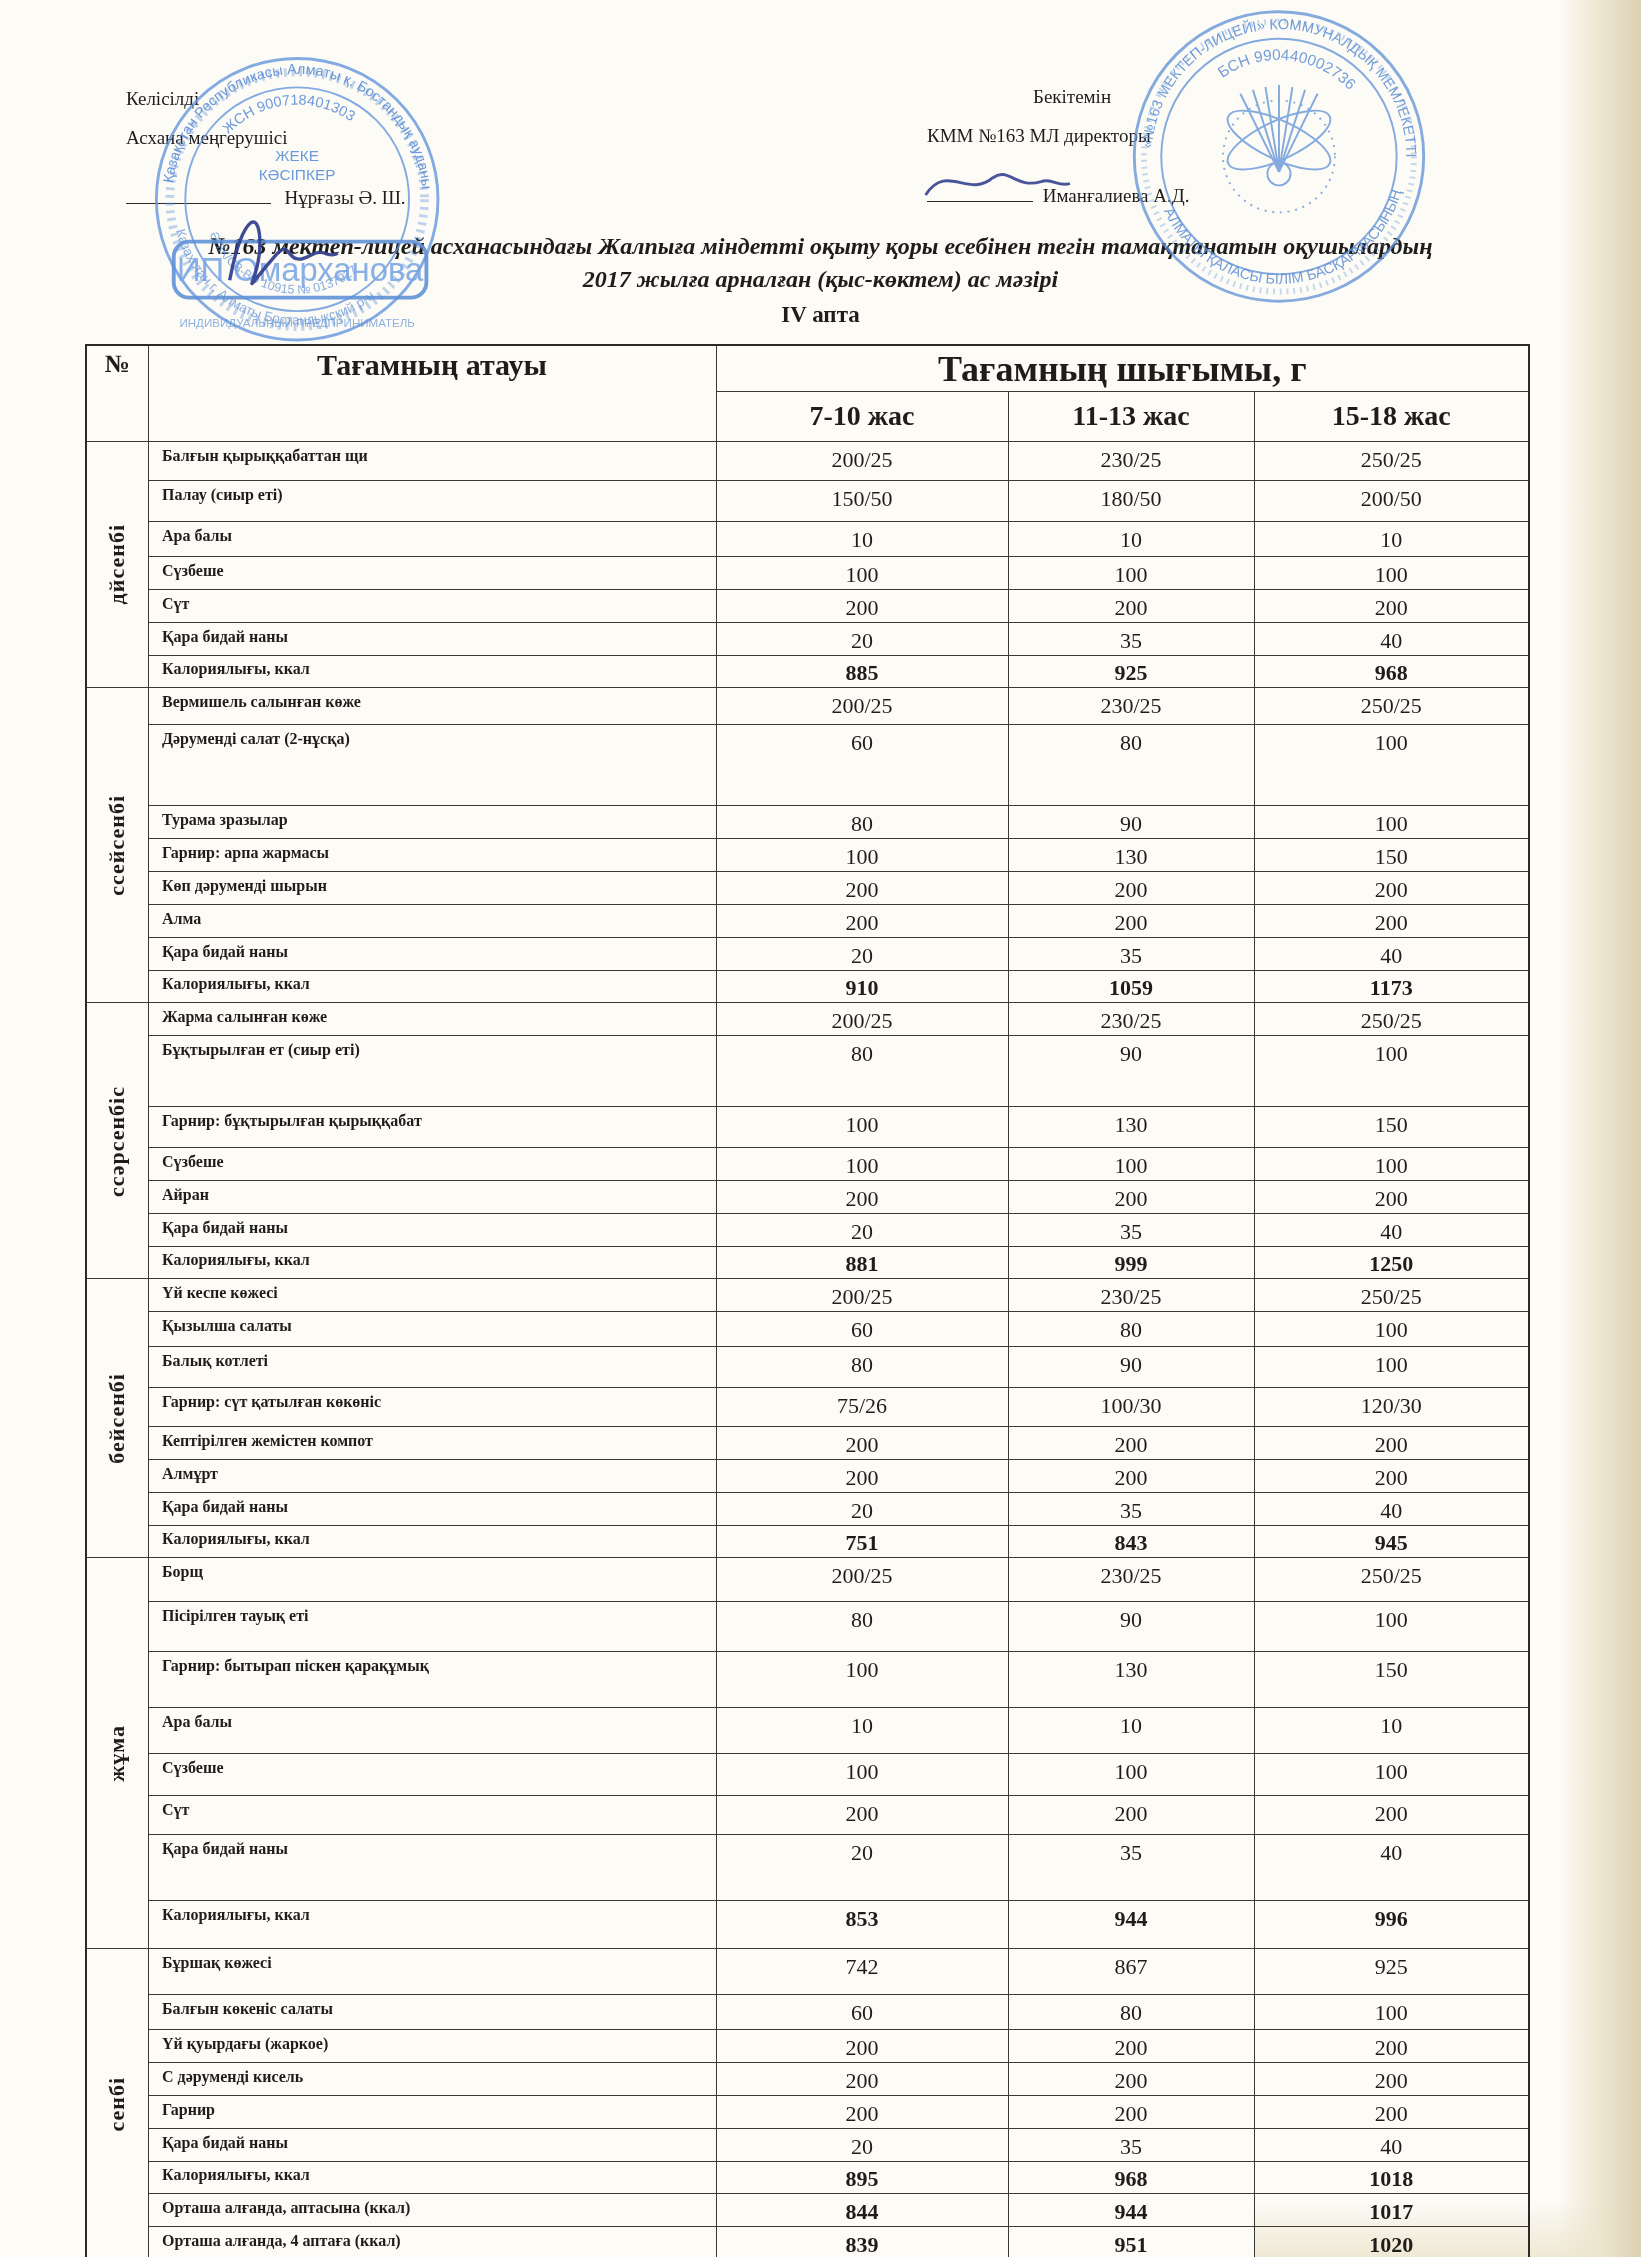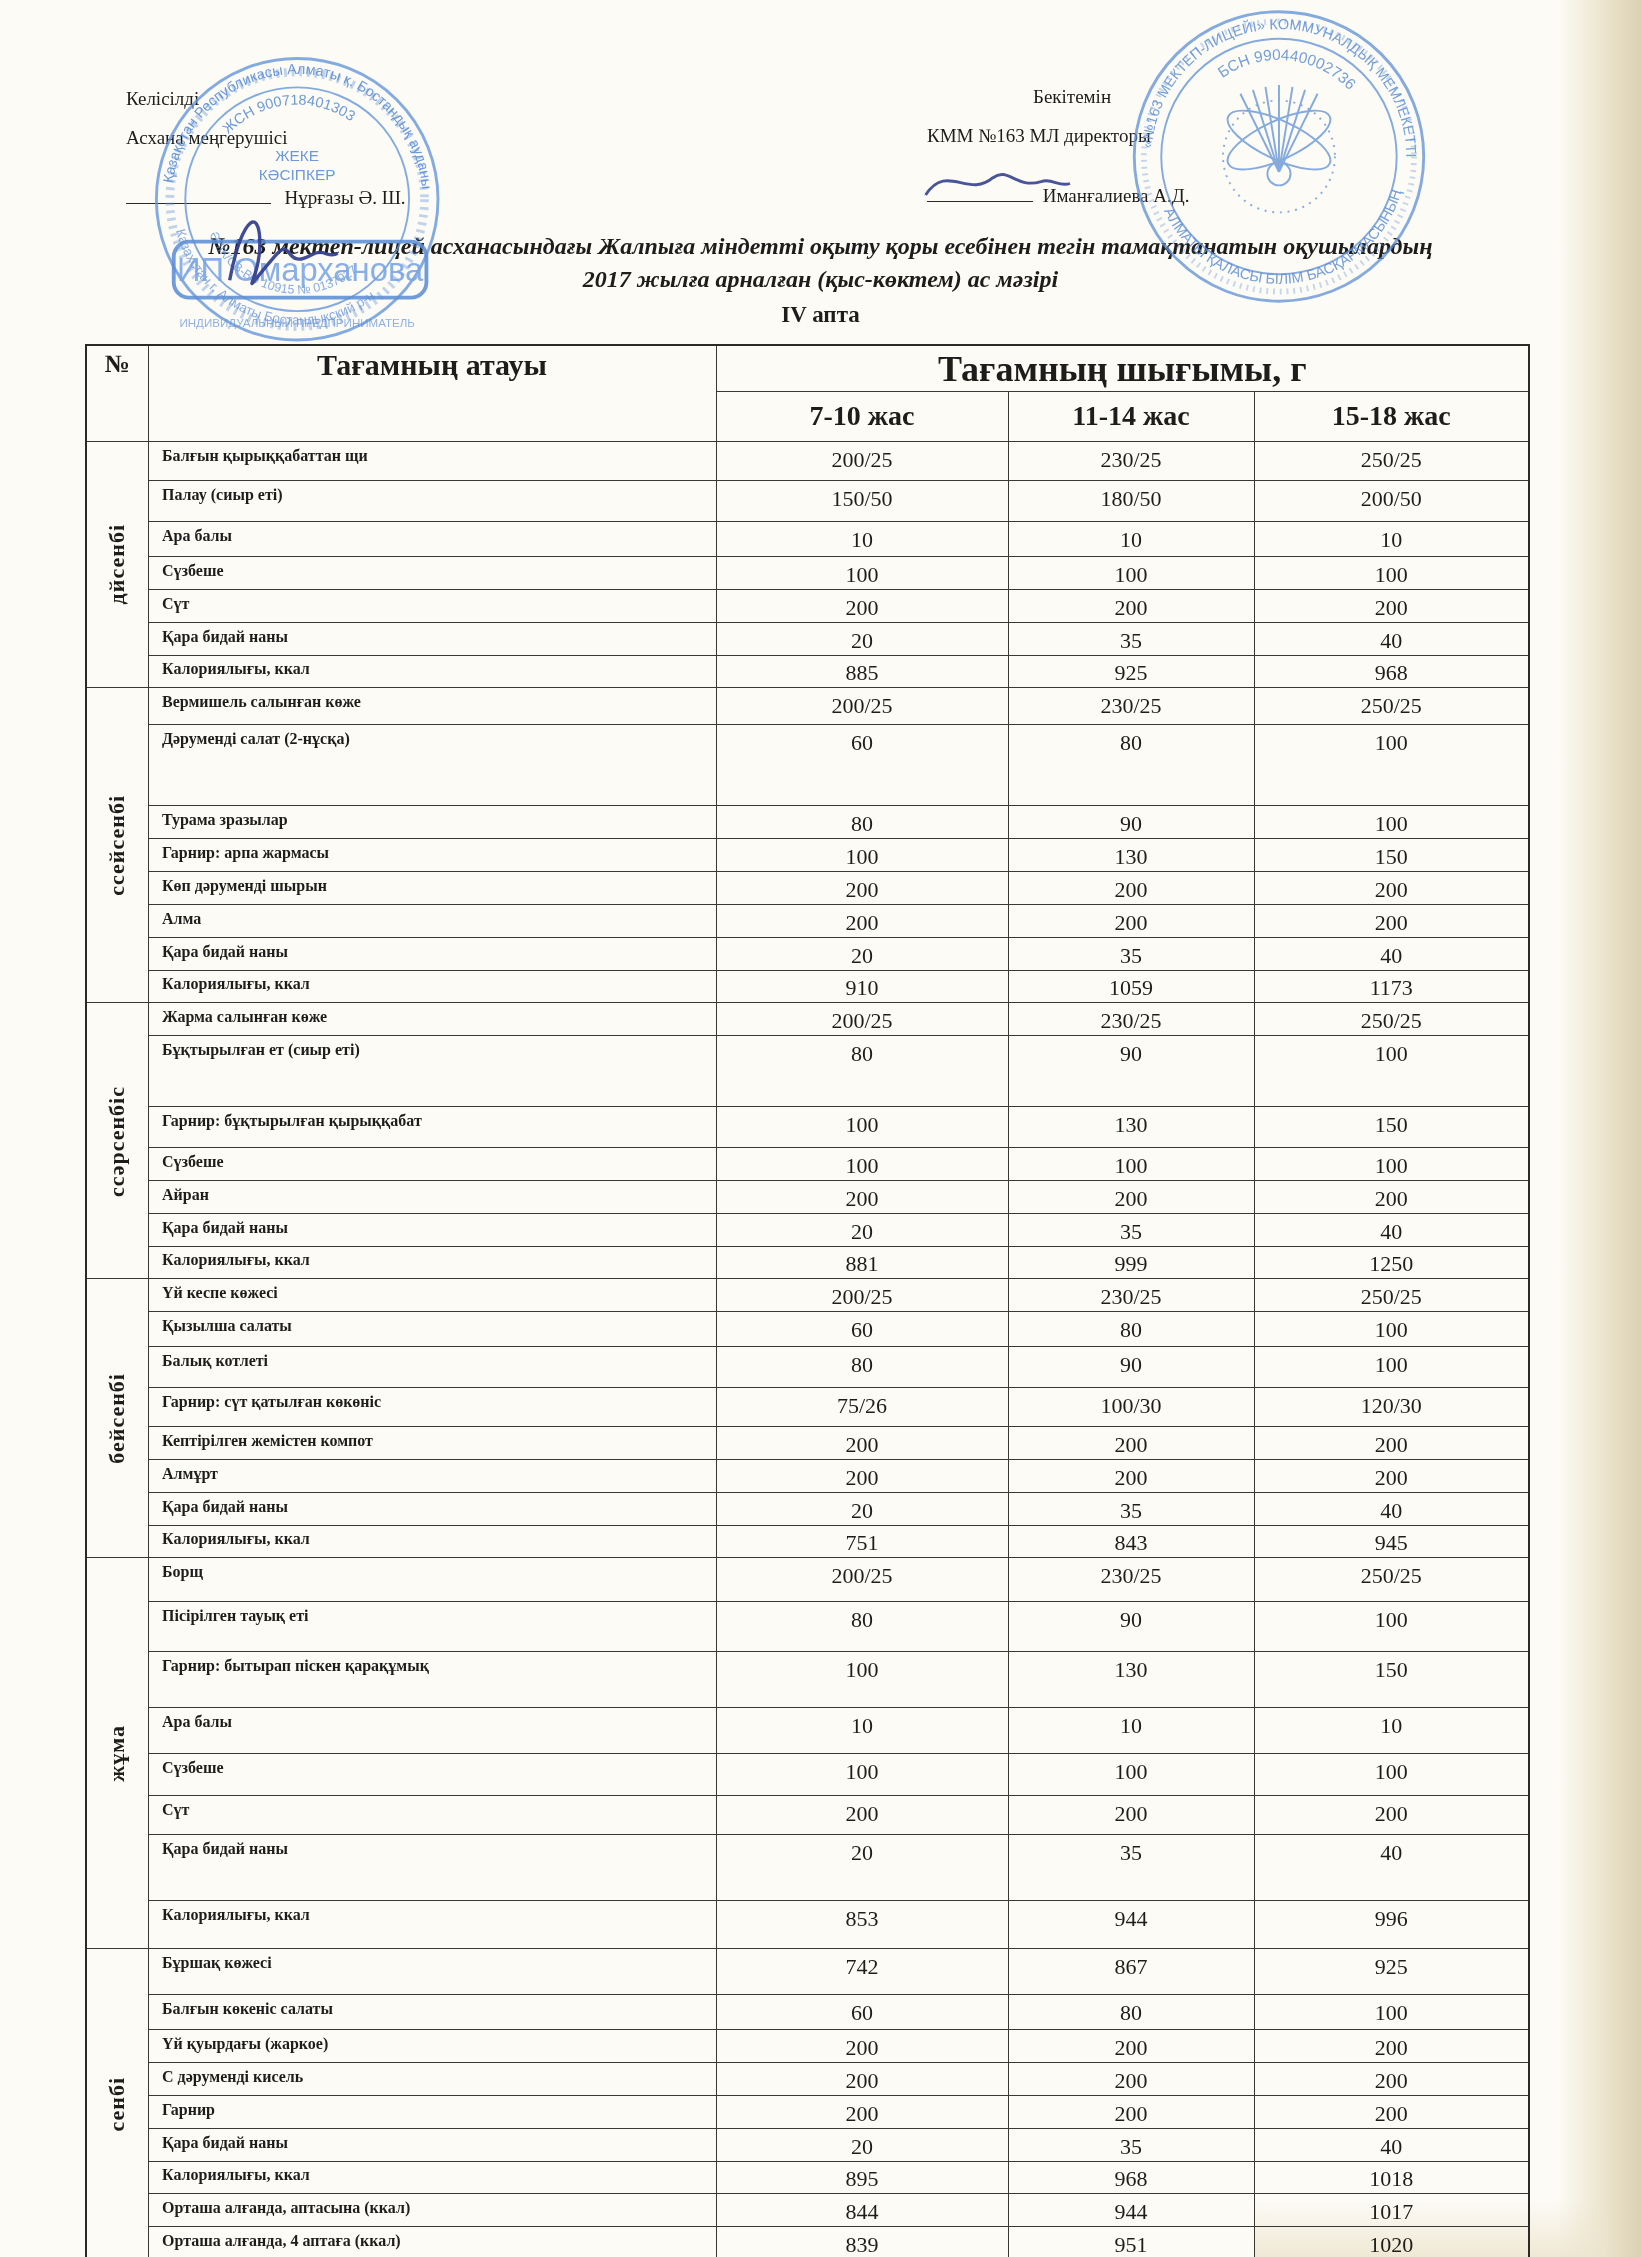--- a/index.html
+++ b/index.html
@@ -35,21 +35,21 @@
   table.menu{border:2.9px solid #2c2a27;}
   thead th{font-weight:bold;background:transparent;}
   th.h-num{font-size:25px;vertical-align:top;padding-top:3.9px;}
   th.h-dish{font-size:30px;vertical-align:top;padding-top:1.9px;}
   th.h-out{font-size:36px;vertical-align:top;padding-top:1.9px;border-bottom-width:2.9px;}
   th.h-age{font-size:28px;border-bottom:2.9px solid #2c2a27;}
   td.day-cell{vertical-align:middle;text-align:center;border-right-width:1.9px;}
   .vert{writing-mode:vertical-rl;transform:rotate(180deg);font-weight:bold;font-size:22px;letter-spacing:1px;margin:0 auto;}
   td.dish{font-weight:bold;font-size:16px;text-align:left;vertical-align:top;padding:4.8px 5.8px 1.9px 13.5px;}
   td.val{font-size:22px;text-align:center;vertical-align:top;padding-top:4.8px;font-weight:normal;}
-  tr.bold-row td.val{font-weight:normal;}
+  tr.bold-row td.val{font-weight:bold;}
 
   
   .stamp{position:absolute;pointer-events:none;}
   .stamp text{font-family:"Liberation Sans",sans-serif;}
 </style>
 </head>
 <body>
 
 <div class="page">
 
@@ -84,21 +84,21 @@
         <col class="c-a3">
     </colgroup>
     <thead>
       <tr style="height:44px;">
         <th class="h-num" rowspan="2">№</th>
         <th class="h-dish" rowspan="2">Тағамның атауы</th>
         <th class="h-out" colspan="3">Тағамның шығымы, г</th>
       </tr>
       <tr style="height:50px;">
         <th class="h-age">7-10 жас</th>
-        <th class="h-age">11-14 жас</th>
+        <th class="h-age">11-13 жас</th>
         <th class="h-age">15-18 жас</th>
       </tr>
     </thead>
   <tbody>
         <tr style="height: 39px;">
           <td rowspan="7" class="day-cell">
             <div class="vert">дйсенбі</div>
           </td>
           <td class="dish">Балғын қырыққабаттан щи</td>
           <td class="val">200/25</td>

